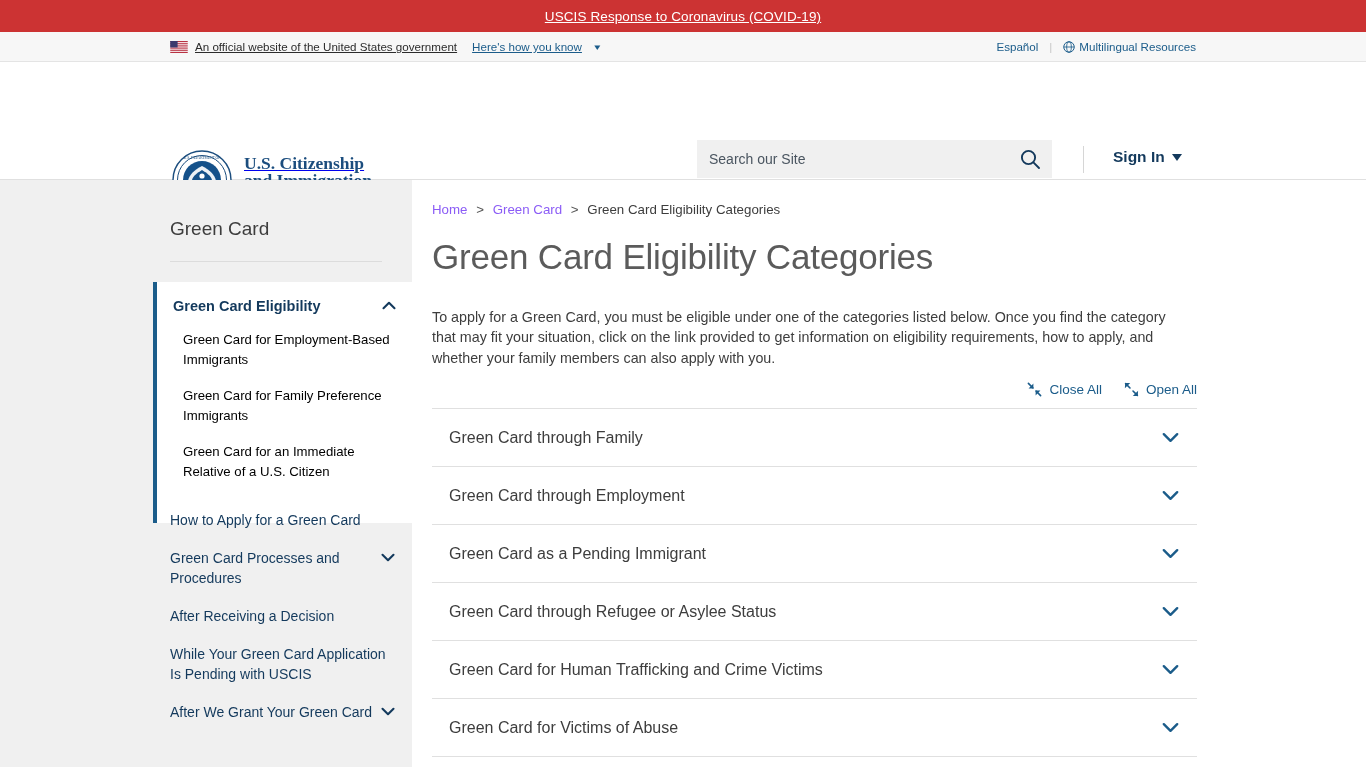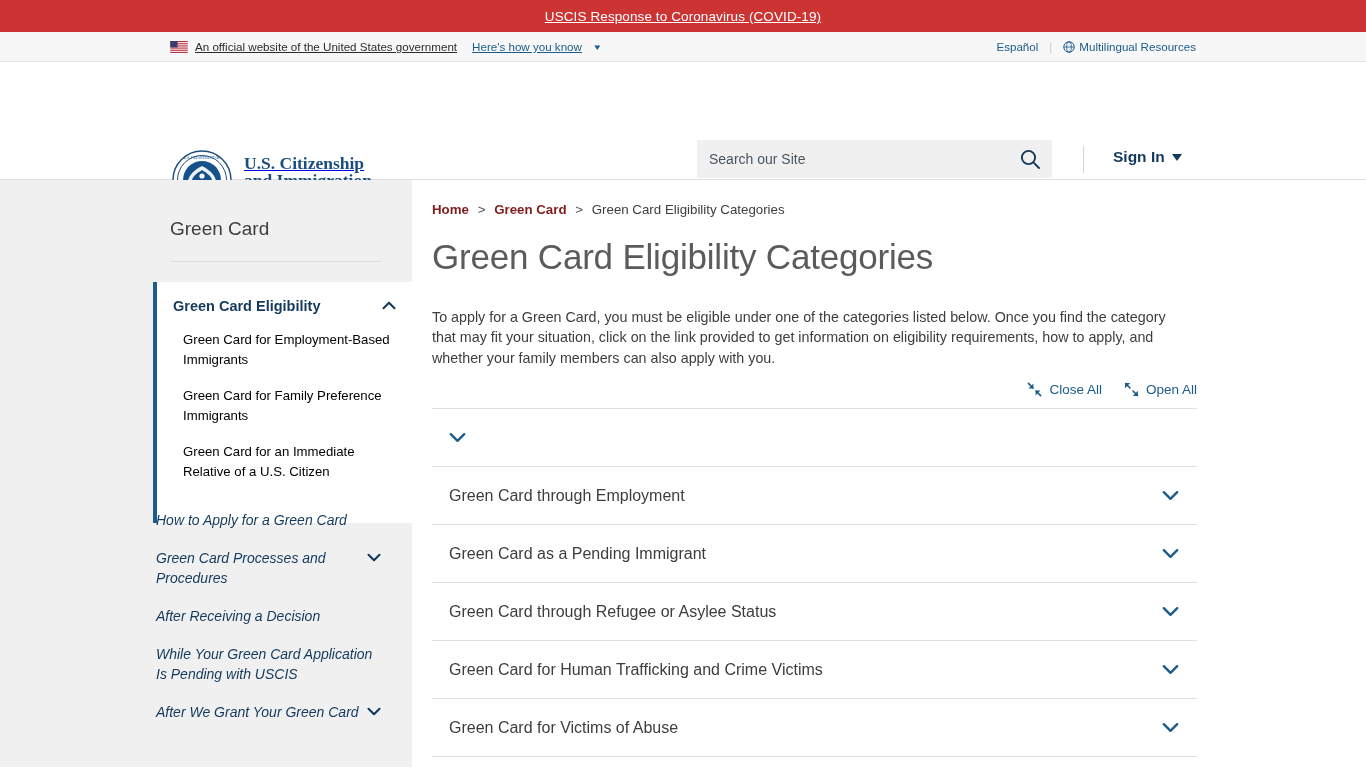--- a/index.html
+++ b/index.html
@@ -160,39 +160,39 @@
   .chev {
     width: 14px; height: 9px; flex: none; margin-top: 5px;
   }
   .sb-sub { margin-top: 14px; }
   .sb-sub a {
     display: block; padding: 0 20px 0 26px;
     font-size: 13.2px; line-height: 20px;
     color: #000000; text-decoration: none;
     margin-bottom: 16px; cursor: pointer;
   }
-  .sb-rest { position: absolute; left: 156px; top: 330px; width: 225px; font-style: italic; }
+  .sb-rest { position: absolute; left: 170px; top: 330px; width: 225px; }
   .sb-rest .item {
     display: flex; align-items: flex-start; gap: 8px;
     margin-bottom: 18px; cursor: pointer;
   }
   .sb-rest .item .lab {
     flex: 1; font-size: 14px; line-height: 20px; color: #13395c;
   }
 
   
   .content {
     position: absolute; left: 432px; top: 0;
     width: 765px;
   }
   .crumbs {
     padding-top: 22px;
     font-size: 13.3px; color: #3d3d3d;
   }
-  .crumbs a { color: #7f1d1d; text-decoration: none; cursor: pointer; font-weight: bold; }
+  .crumbs a { color: #8b5cf6; text-decoration: none; cursor: pointer; }
   .crumbs .sep { color: #555; margin: 0 5px; }
   h1.page-title {
     margin: 20px 0 0 0;
     font-size: 35px; font-weight: 300;
     color: #5b5b5b; letter-spacing: -.2px;
   }
   .intro {
     margin-top: 30px;
     font-size: 14.3px; line-height: 20.3px;
     color: #3d3d3d; max-width: 752px;
@@ -379,20 +379,21 @@
           <polygon points="1.2,0.9 6.2,0.9 0.9,6.2" fill="#1b5c8a"></polygon>
           <line x1="9" y1="9" x2="13.4" y2="13.4" stroke="#1b5c8a" stroke-width="1.6" stroke-linecap="round"></line>
           <polygon points="13.8,14.1 8.8,14.1 14.1,8.8" fill="#1b5c8a"></polygon>
         </svg>
         <span>Open All</span>
       </div>
     </div>
 
     <div class="accordion">
       <div class="acc-row">
+        <div class="acc-label">Green Card through Family</div>
         <svg class="acc-chev" viewBox="0 0 17 11">
           <polyline points="1.8,2.2 8.5,8.8 15.2,2.2" fill="none" stroke="#1b5c8a" stroke-width="2.4" stroke-linecap="round" stroke-linejoin="round"></polyline>
         </svg>
       </div>
       <div class="acc-row">
         <div class="acc-label">Green Card through Employment</div>
         <svg class="acc-chev" viewBox="0 0 17 11">
           <polyline points="1.8,2.2 8.5,8.8 15.2,2.2" fill="none" stroke="#1b5c8a" stroke-width="2.4" stroke-linecap="round" stroke-linejoin="round"></polyline>
         </svg>
       </div>

